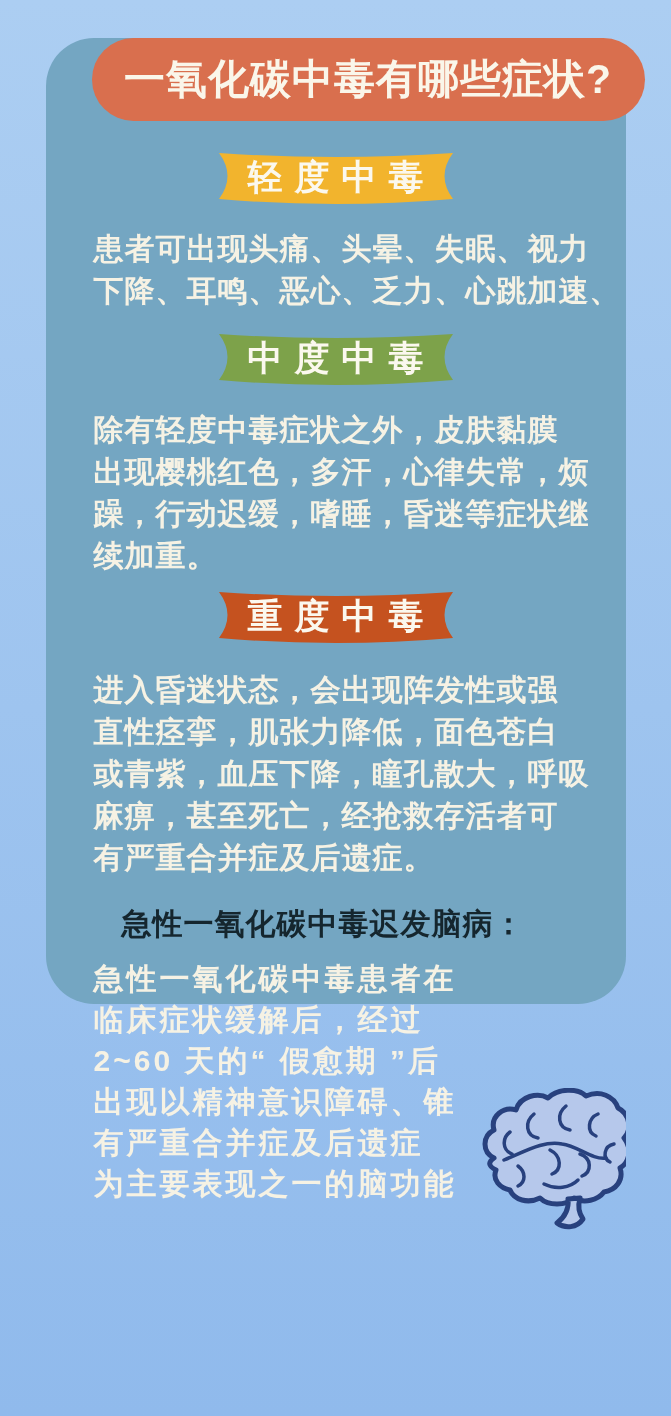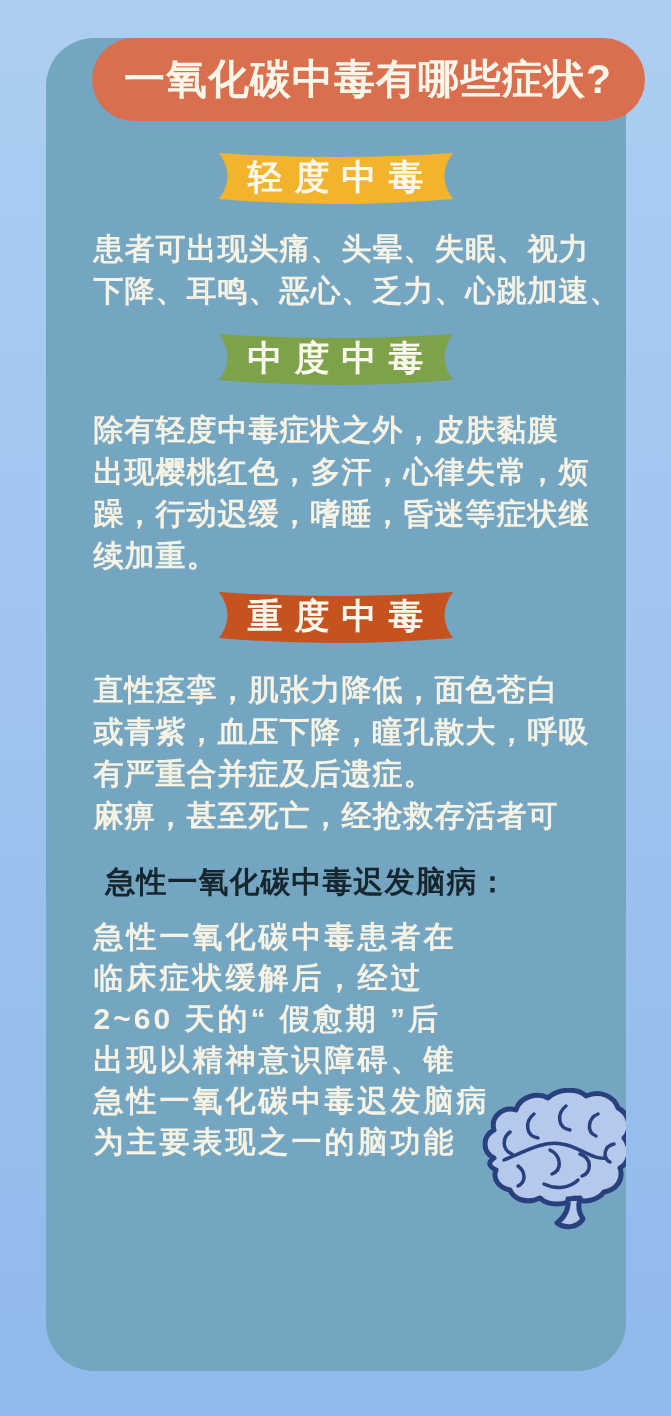--- a/index.html
+++ b/index.html
@@ -5,21 +5,21 @@
   html, body { margin: 0; padding: 0; }
   body {
     width: 671px; height: 1416px;
     overflow: hidden;
     font-family: "Liberation Sans", sans-serif;
     background: linear-gradient(180deg, var(--page-bg-top), var(--page-bg-bottom));
   }
   .card {
     position: relative;
     margin: 35px auto 0;
-    width: 580px; height: 1333px;
+    width: 580px; height: 966px;
     border-radius: 48px;
     background: var(--card-bg);
   }
   .title-banner {
     position: relative;
     margin: 38px 0 0 46px;
     width: 553px; height: 83px;
     border-radius: 44px;
     background: var(--title-banner-bg);
     display: flex; align-items: center; justify-content: center;
@@ -50,21 +50,21 @@
     white-space: nowrap;
   }
   .para {
     margin: 23px 10px 0 48px;
     font-size: 30px; line-height: 42px;
     font-weight: bold; color: var(--body-text);
     letter-spacing: 1px; white-space: nowrap;
   }
   .p-severe  { margin-top: 25px; }
   .heading {
-    margin: 27px 0 0 60px;
+    margin: 27px 0 0 76px;
     font-size: 30px; line-height: 36px;
     font-weight: bold; color: var(--heading-text);
     letter-spacing: 1px; white-space: nowrap;
   }
   .p-delayed { margin-top: 16px; line-height: 41px; letter-spacing: 3px; }
   .brain-wrap {
     position: absolute;
     left: 428px; top: 1050px;
     width: 152px; height: 172px;
     overflow: hidden;
@@ -107,33 +107,34 @@
     <div>续加重。</div>
   </div>
 
   <div class="ribbon r-severe">
     <svg viewBox="0 0 240 58" preserveAspectRatio="none">
       <path class="f-severe" d="M 3,6 Q 120,14 237,6 Q 220,29 237,52 Q 120,62 3,52 Q 20,29 3,6 Z"></path>
     </svg>
     <span class="ribbon-label">重度中毒</span>
   </div>
   <div class="para p-severe">
+    <div>进入昏迷状态，会出现阵发性或强</div>
     <div>直性痉挛，肌张力降低，面色苍白</div>
     <div>或青紫，血压下降，瞳孔散大，呼吸</div>
+    <div>麻痹，甚至死亡，经抢救存活者可</div>
     <div>有严重合并症及后遗症。</div>
-    <div>麻痹，甚至死亡，经抢救存活者可</div>
   </div>
 
   <div class="heading">急性一氧化碳中毒迟发脑病：</div>
   <div class="para p-delayed">
     <div>急性一氧化碳中毒患者在</div>
     <div>临床症状缓解后，经过</div>
     <div>2~60 天的“ 假愈期 ”后</div>
     <div>出现以精神意识障碍、锥</div>
-    <div>急性一氧化碳中毒迟发脑病</div>
+    <div>有严重合并症及后遗症</div>
     <div>为主要表现之一的脑功能</div>
   </div>
 
   <div class="brain-wrap">
     <svg viewBox="0 0 160 170">
       <path class="brain-body" d="M 20,70
         C 8,64 8,48 20,42
         C 16,28 30,18 42,22
         C 46,8 64,4 74,10
         C 84,0 104,0 112,8

